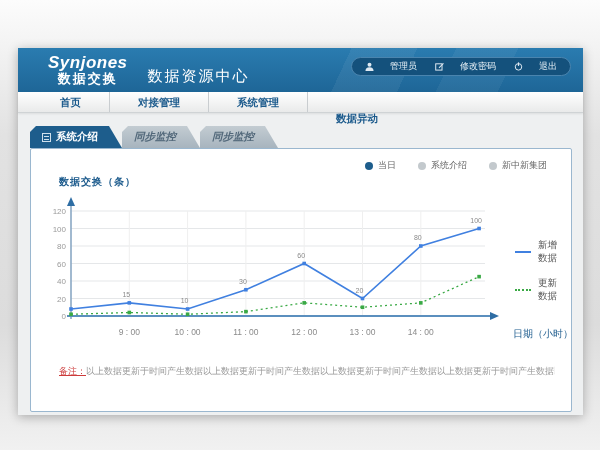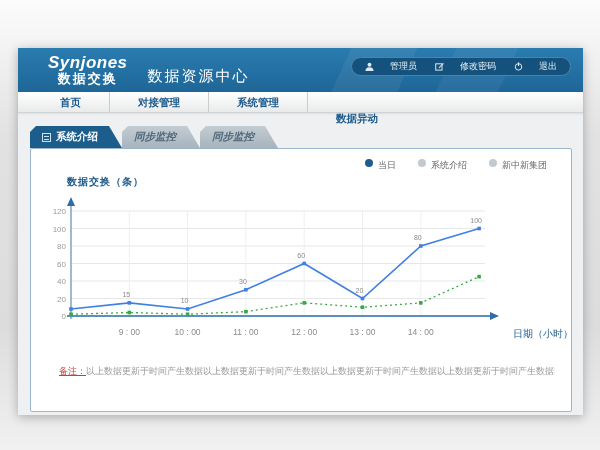--- a/index.html
+++ b/index.html
@@ -56,24 +56,24 @@
   .tab.inactive { background:linear-gradient(180deg,#c3ccd2,#a7b4be); color:#52687a; margin-left:0;font-style:italic; }
   .tab-icon { width:9px; height:9px; border:1px solid #cfe0ec; display:inline-block; position:relative; }
   .tab-icon::before { content:''; position:absolute; left:1px; right:1px; top:2px; border-top:1px solid #cfe0ec; }
   .tab-icon::after  { content:''; position:absolute; left:1px; right:1px; top:5px; border-top:1px solid #cfe0ec; }
   
   .panel {
     position:relative; height:264px; background:#ffffff;
     border:1px solid #9ab7cf; border-radius:2px;
   }
   .range-row { position:absolute; top:10px; right:24px; display:flex; gap:22px; }
-  .range-opt { display:flex; gap:5px; font-size:9px; color:#666; cursor:pointer; }
+  .range-opt { display:flex; align-items:center; gap:5px; font-size:9px; color:#666; cursor:pointer; }
   .dot { width:8px; height:8px; border-radius:50%; background:#c3c9cd; }
   .dot.sel { background:#1d5d8c; }
-  .ylabel { position:absolute; top:26px; left:36px; font-size:10px; font-weight:bold; color:#1b5a8c; letter-spacing:1px;text-align:right; }
+  .ylabel { position:absolute; top:26px; left:28px; font-size:10px; font-weight:bold; color:#1b5a8c; letter-spacing:1px;text-align:right; }
   .chart-row { position:absolute; top:42px; left:10px; right:8px; height:168px; display:flex; }
   .chart-svg { width:470px; height:168px; flex:none; }
   .chart-side { flex:1; position:relative; }
   .legend { position:absolute; top:48px; left:4px; display:flex; flex-direction:column; gap:12px; }
   .legend-item { display:flex; align-items:center; gap:7px; font-size:9.5px; color:#555; }
   .legend-swatch { width:24px; height:0; border-top-width:2px; }
   .xlabel { position:absolute; bottom:18px; left:2px; font-size:10px; font-weight:normal; color:#1b5a8c; white-space:nowrap; }
   .note { position:absolute; top:216px; left:28px; right:16px; font-size:9px; white-space:nowrap; overflow:hidden; }
   .note-label { color:#cc3b3b;text-decoration:underline; }
   .note-text { color:#999; }
@@ -212,20 +212,30 @@
             <rect x="377.99999999999994" y="110.075" width="3.6" height="3.6" fill="#3aa945"></rect>
             <rect x="436.29999999999995" y="83.825" width="3.6" height="3.6" fill="#3aa945"></rect>
             <text x="88.3" y="144" text-anchor="middle" fill="#8a8a8a" font-size="8.5">9 : 00</text>
             <text x="146.6" y="144" text-anchor="middle" fill="#8a8a8a" font-size="8.5">10 : 00</text>
             <text x="204.89999999999998" y="144" text-anchor="middle" fill="#8a8a8a" font-size="8.5">11 : 00</text>
             <text x="263.2" y="144" text-anchor="middle" fill="#8a8a8a" font-size="8.5">12 : 00</text>
             <text x="321.5" y="144" text-anchor="middle" fill="#8a8a8a" font-size="8.5">13 : 00</text>
             <text x="379.79999999999995" y="144" text-anchor="middle" fill="#8a8a8a" font-size="8.5">14 : 00</text>
           </svg>
         <div class="chart-side">
+          <div class="legend">
+              <div class="legend-item">
+                <span class="legend-swatch" style="border-top-style: solid; border-top-color: rgb(64, 128, 224);"></span>
+                <span>新增数据</span>
+              </div>
+              <div class="legend-item">
+                <span class="legend-swatch" style="border-top-style: dotted; border-top-color: rgb(58, 169, 69);"></span>
+                <span>更新数据</span>
+              </div>
+            </div>
           <div class="xlabel">日期（小时）</div>
         </div>
       </div>
 
       <div class="note">
         <span class="note-label">备注：</span><span class="note-text">以上数据更新于时间产生数据以上数据更新于时间产生数据以上数据更新于时间产生数据以上数据更新于时间产生数据以上数据更新于</span>
       </div>
 
     </div>
   </div>

